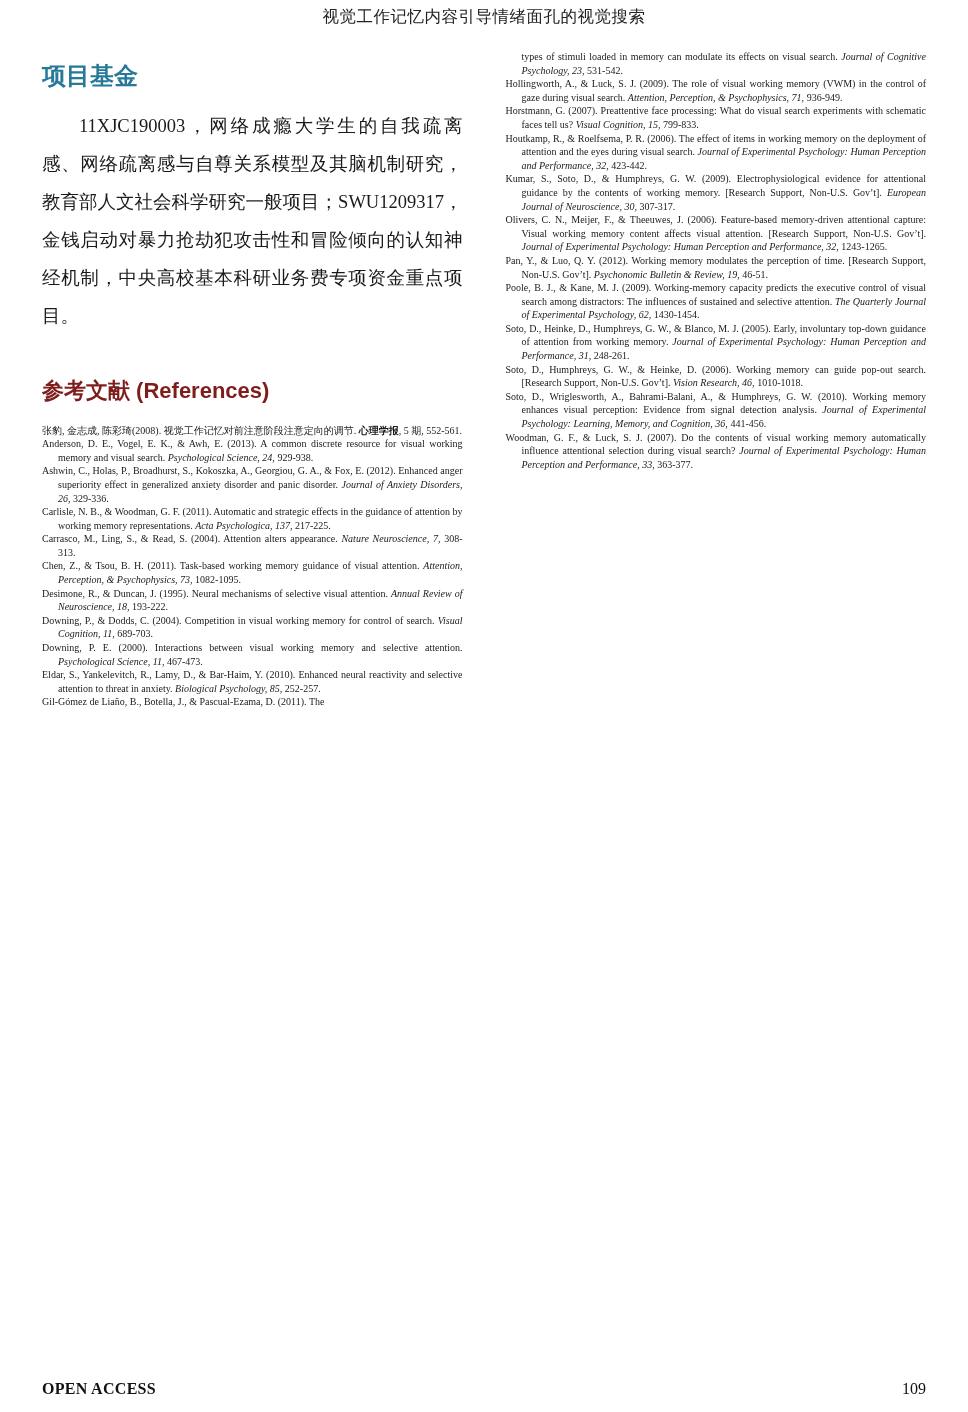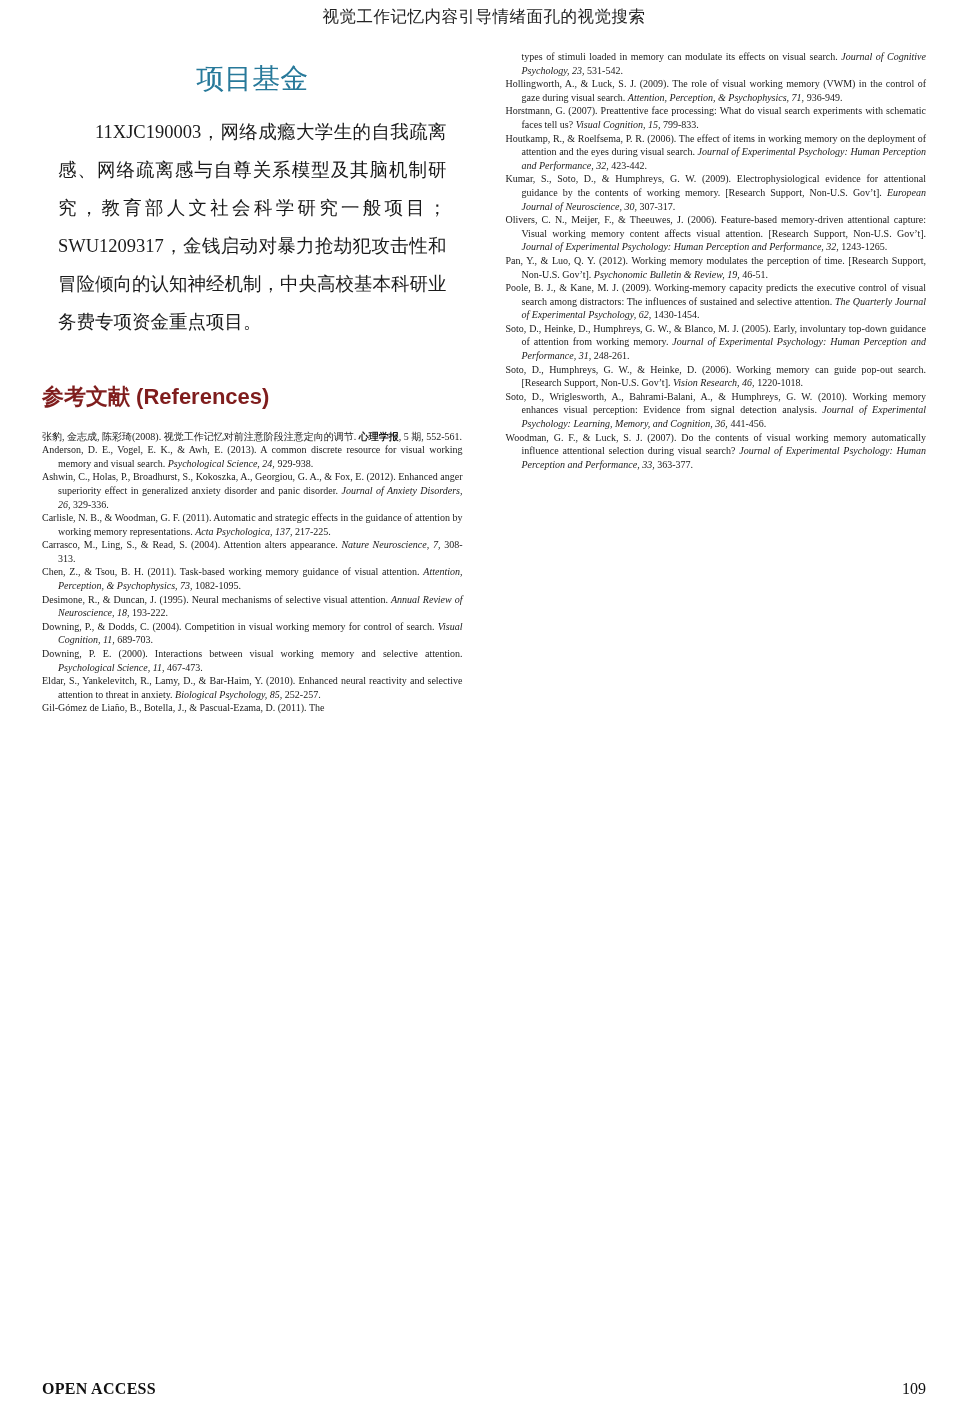--- a/index.html
+++ b/index.html
@@ -26,34 +26,33 @@
   .content {
     position: absolute;
     top: 50px;
     left: 40px;
     right: 40px;
     display: flex;
     gap: 43px;
   }
   .col { flex: 1 1 0; min-width: 0; }
   .section-heading {
-    font-size: 28px;
-    font-weight: normal;
+    font-size: 24px;
+    font-weight: bold;
     margin: 10px 0 16px 0;
     font-family: "Liberation Sans", "DejaVu Sans", sans-serif;
-    text-align: center;
   }
   .refs-heading {
     font-size: 22px;
     font-weight: bold;
     margin: 40px 0 18px 0;
     font-family: "Liberation Sans", "DejaVu Sans", sans-serif;
   }
   .fund-text {
-    margin: 16px;
+    margin: 0;
     font-size: 18.5px;
     line-height: 2.05;
     text-align: justify;
     text-indent: 2em;
     color: #1a1a1a;
   }
   .ref {
     margin: 0;
     font-size: 10px;
     line-height: 1.36;
@@ -111,21 +110,21 @@
       <div>
           <p class="ref cont"><span>types of stimuli loaded in memory can modulate its effects on visual search. </span><span class="it">Journal of Cognitive Psychology, 23,</span><span> 531-542.</span></p>
           <p class="ref"><span>Hollingworth, A., &amp; Luck, S. J. (2009). The role of visual working memory (VWM) in the control of gaze during visual search. </span><span class="it">Attention, Perception, &amp; Psychophysics, 71,</span><span> 936-949.</span></p>
           <p class="ref"><span>Horstmann, G. (2007). Preattentive face processing: What do visual search experiments with schematic faces tell us? </span><span class="it">Visual Cognition, 15,</span><span> 799-833.</span></p>
           <p class="ref"><span>Houtkamp, R., &amp; Roelfsema, P. R. (2006). The effect of items in working memory on the deployment of attention and the eyes during visual search. </span><span class="it">Journal of Experimental Psychology: Human Perception and Performance, 32,</span><span> 423-442.</span></p>
           <p class="ref"><span>Kumar, S., Soto, D., &amp; Humphreys, G. W. (2009). Electrophysiological evidence for attentional guidance by the contents of working memory. [Research Support, Non-U.S. Gov’t]. </span><span class="it">European Journal of Neuroscience, 30,</span><span> 307-317.</span></p>
           <p class="ref"><span>Olivers, C. N., Meijer, F., &amp; Theeuwes, J. (2006). Feature-based memory-driven attentional capture: Visual working memory content affects visual attention. [Research Support, Non-U.S. Gov’t]. </span><span class="it">Journal of Experimental Psychology: Human Perception and Performance, 32,</span><span> 1243-1265.</span></p>
           <p class="ref"><span>Pan, Y., &amp; Luo, Q. Y. (2012). Working memory modulates the perception of time. [Research Support, Non-U.S. Gov’t]. </span><span class="it">Psychonomic Bulletin &amp; Review, 19,</span><span> 46-51.</span></p>
           <p class="ref"><span>Poole, B. J., &amp; Kane, M. J. (2009). Working-memory capacity predicts the executive control of visual search among distractors: The influences of sustained and selective attention. </span><span class="it">The Quarterly Journal of Experimental Psychology, 62,</span><span> 1430-1454.</span></p>
           <p class="ref"><span>Soto, D., Heinke, D., Humphreys, G. W., &amp; Blanco, M. J. (2005). Early, involuntary top-down guidance of attention from working memory. </span><span class="it">Journal of Experimental Psychology: Human Perception and Performance, 31,</span><span> 248-261.</span></p>
-          <p class="ref"><span>Soto, D., Humphreys, G. W., &amp; Heinke, D. (2006). Working memory can guide pop-out search. [Research Support, Non-U.S. Gov’t]. </span><span class="it">Vision Research, 46,</span><span> 1220-1018.</span></p>
+          <p class="ref"><span>Soto, D., Humphreys, G. W., &amp; Heinke, D. (2006). Working memory can guide pop-out search. [Research Support, Non-U.S. Gov’t]. </span><span class="it">Vision Research, 46,</span><span> 1010-1018.</span></p>
           <p class="ref"><span>Soto, D., Wriglesworth, A., Bahrami-Balani, A., &amp; Humphreys, G. W. (2010). Working memory enhances visual perception: Evidence from signal detection analysis. </span><span class="it">Journal of Experimental Psychology: Learning, Memory, and Cognition, 36,</span><span> 441-456.</span></p>
           <p class="ref"><span>Woodman, G. F., &amp; Luck, S. J. (2007). Do the contents of visual working memory automatically influence attentional selection during visual search? </span><span class="it">Journal of Experimental Psychology: Human Perception and Performance, 33,</span><span> 363-377.</span></p>
         </div>
     </div>
 
   </div>
 
   <div class="footer">
     <span class="oa">OPEN ACCESS</span>
     <span>109</span>

